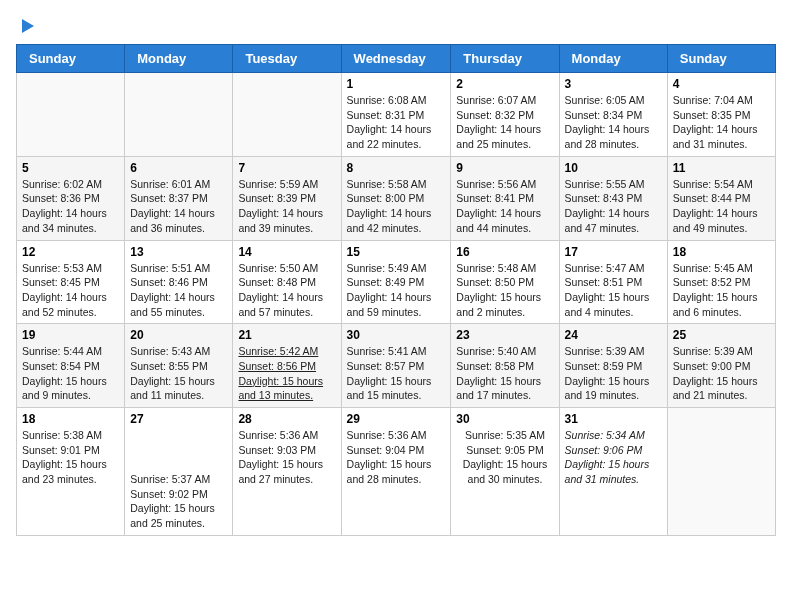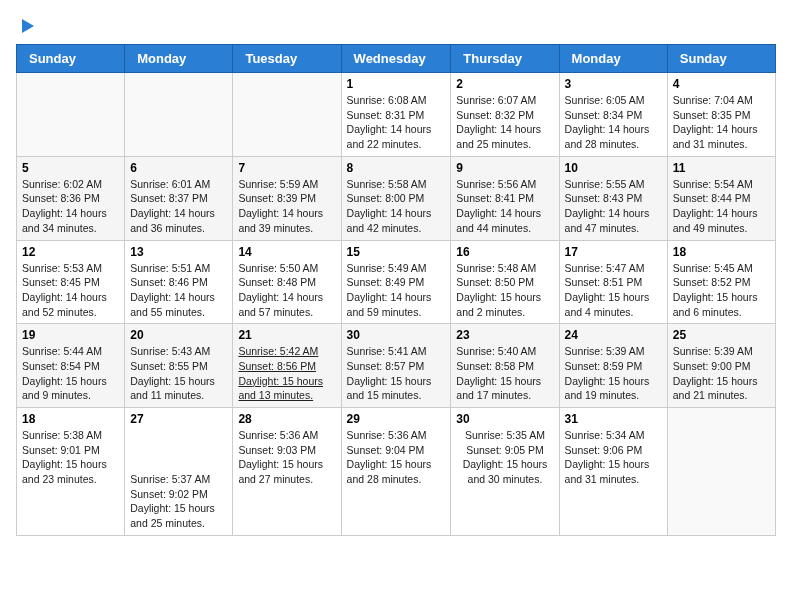--- a/index.html
+++ b/index.html
@@ -335,21 +335,21 @@
         </td>
         <td>
           <span class="day-number">30</span>
           <div class="day-info" style="white-space: pre-line; text-align: center;">Sunrise: 5:35 AM
 Sunset: 9:05 PM
 Daylight: 15 hours
 and 30 minutes.</div>
         </td>
         <td>
           <span class="day-number">31</span>
-          <div class="day-info" style="white-space: pre-line;">Sunrise: 5:34 AM
+          <div class="day-info" style="white-space: pre-line; font-style: italic;">Sunrise: 5:34 AM
 Sunset: 9:06 PM
 Daylight: 15 hours
 and 31 minutes.</div>
         </td>
         <td class="empty-cell"></td>
       </tr>
     </tbody>
 </table>
 
 </body></html>

